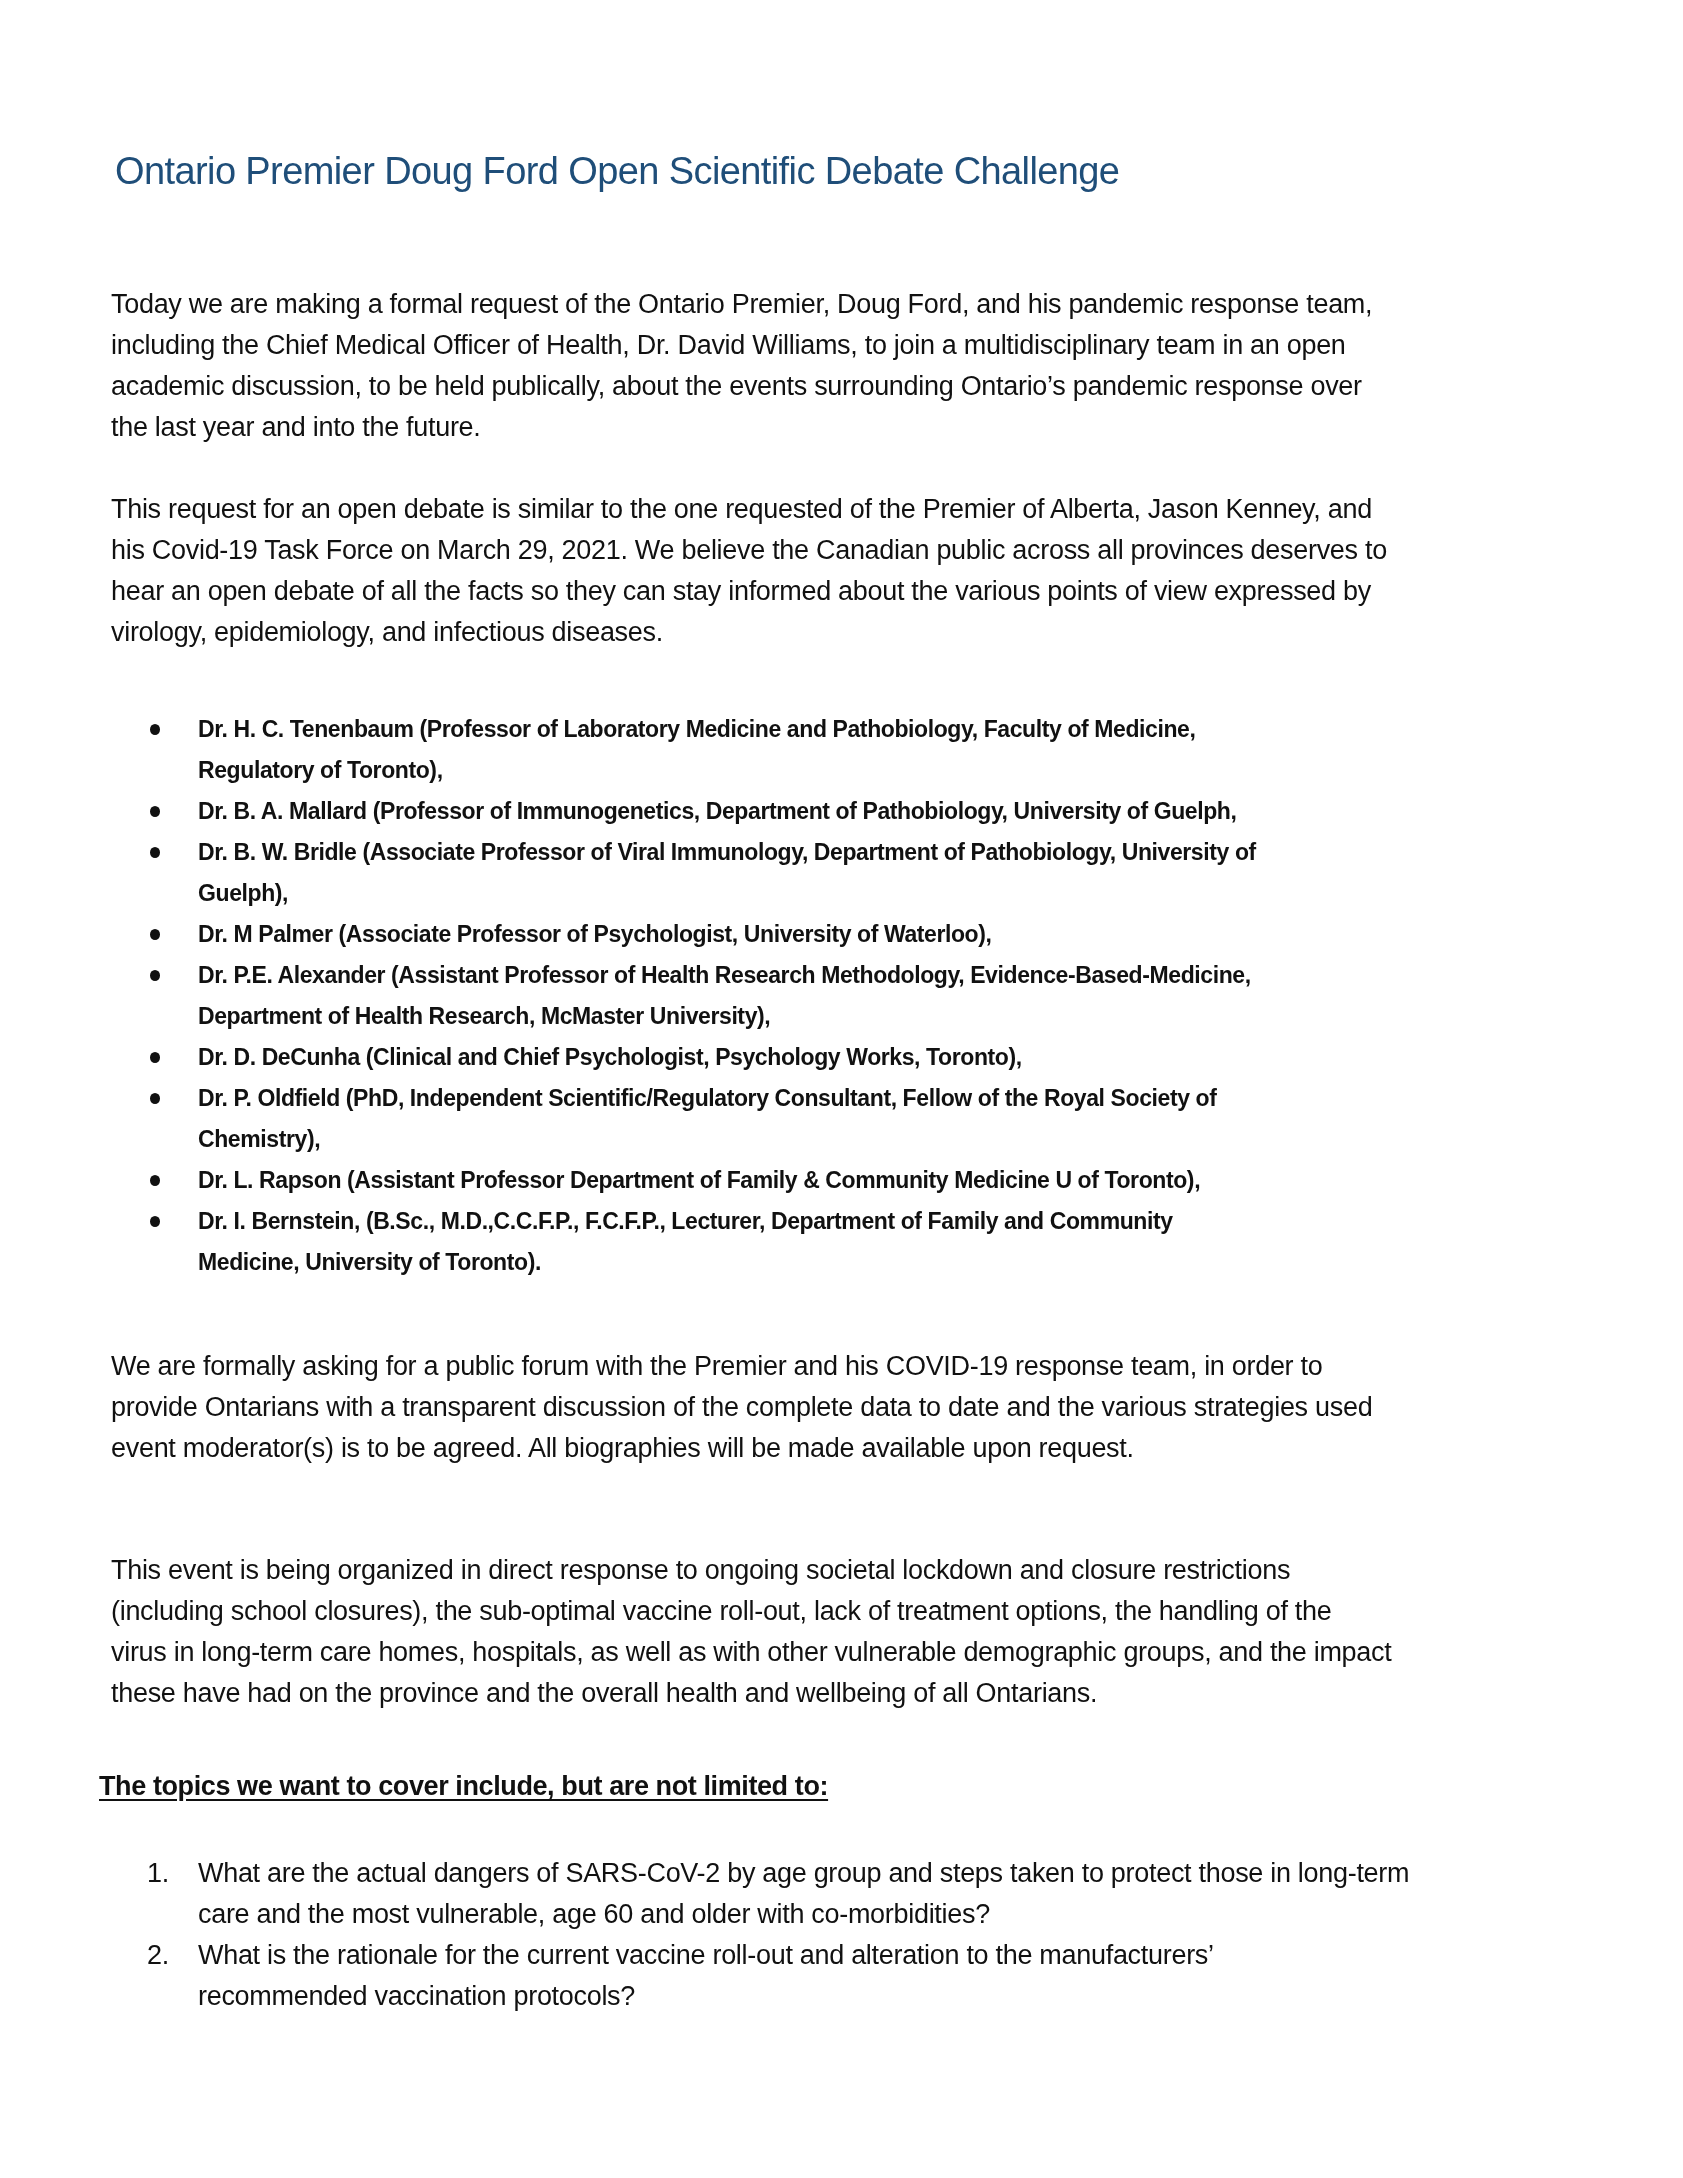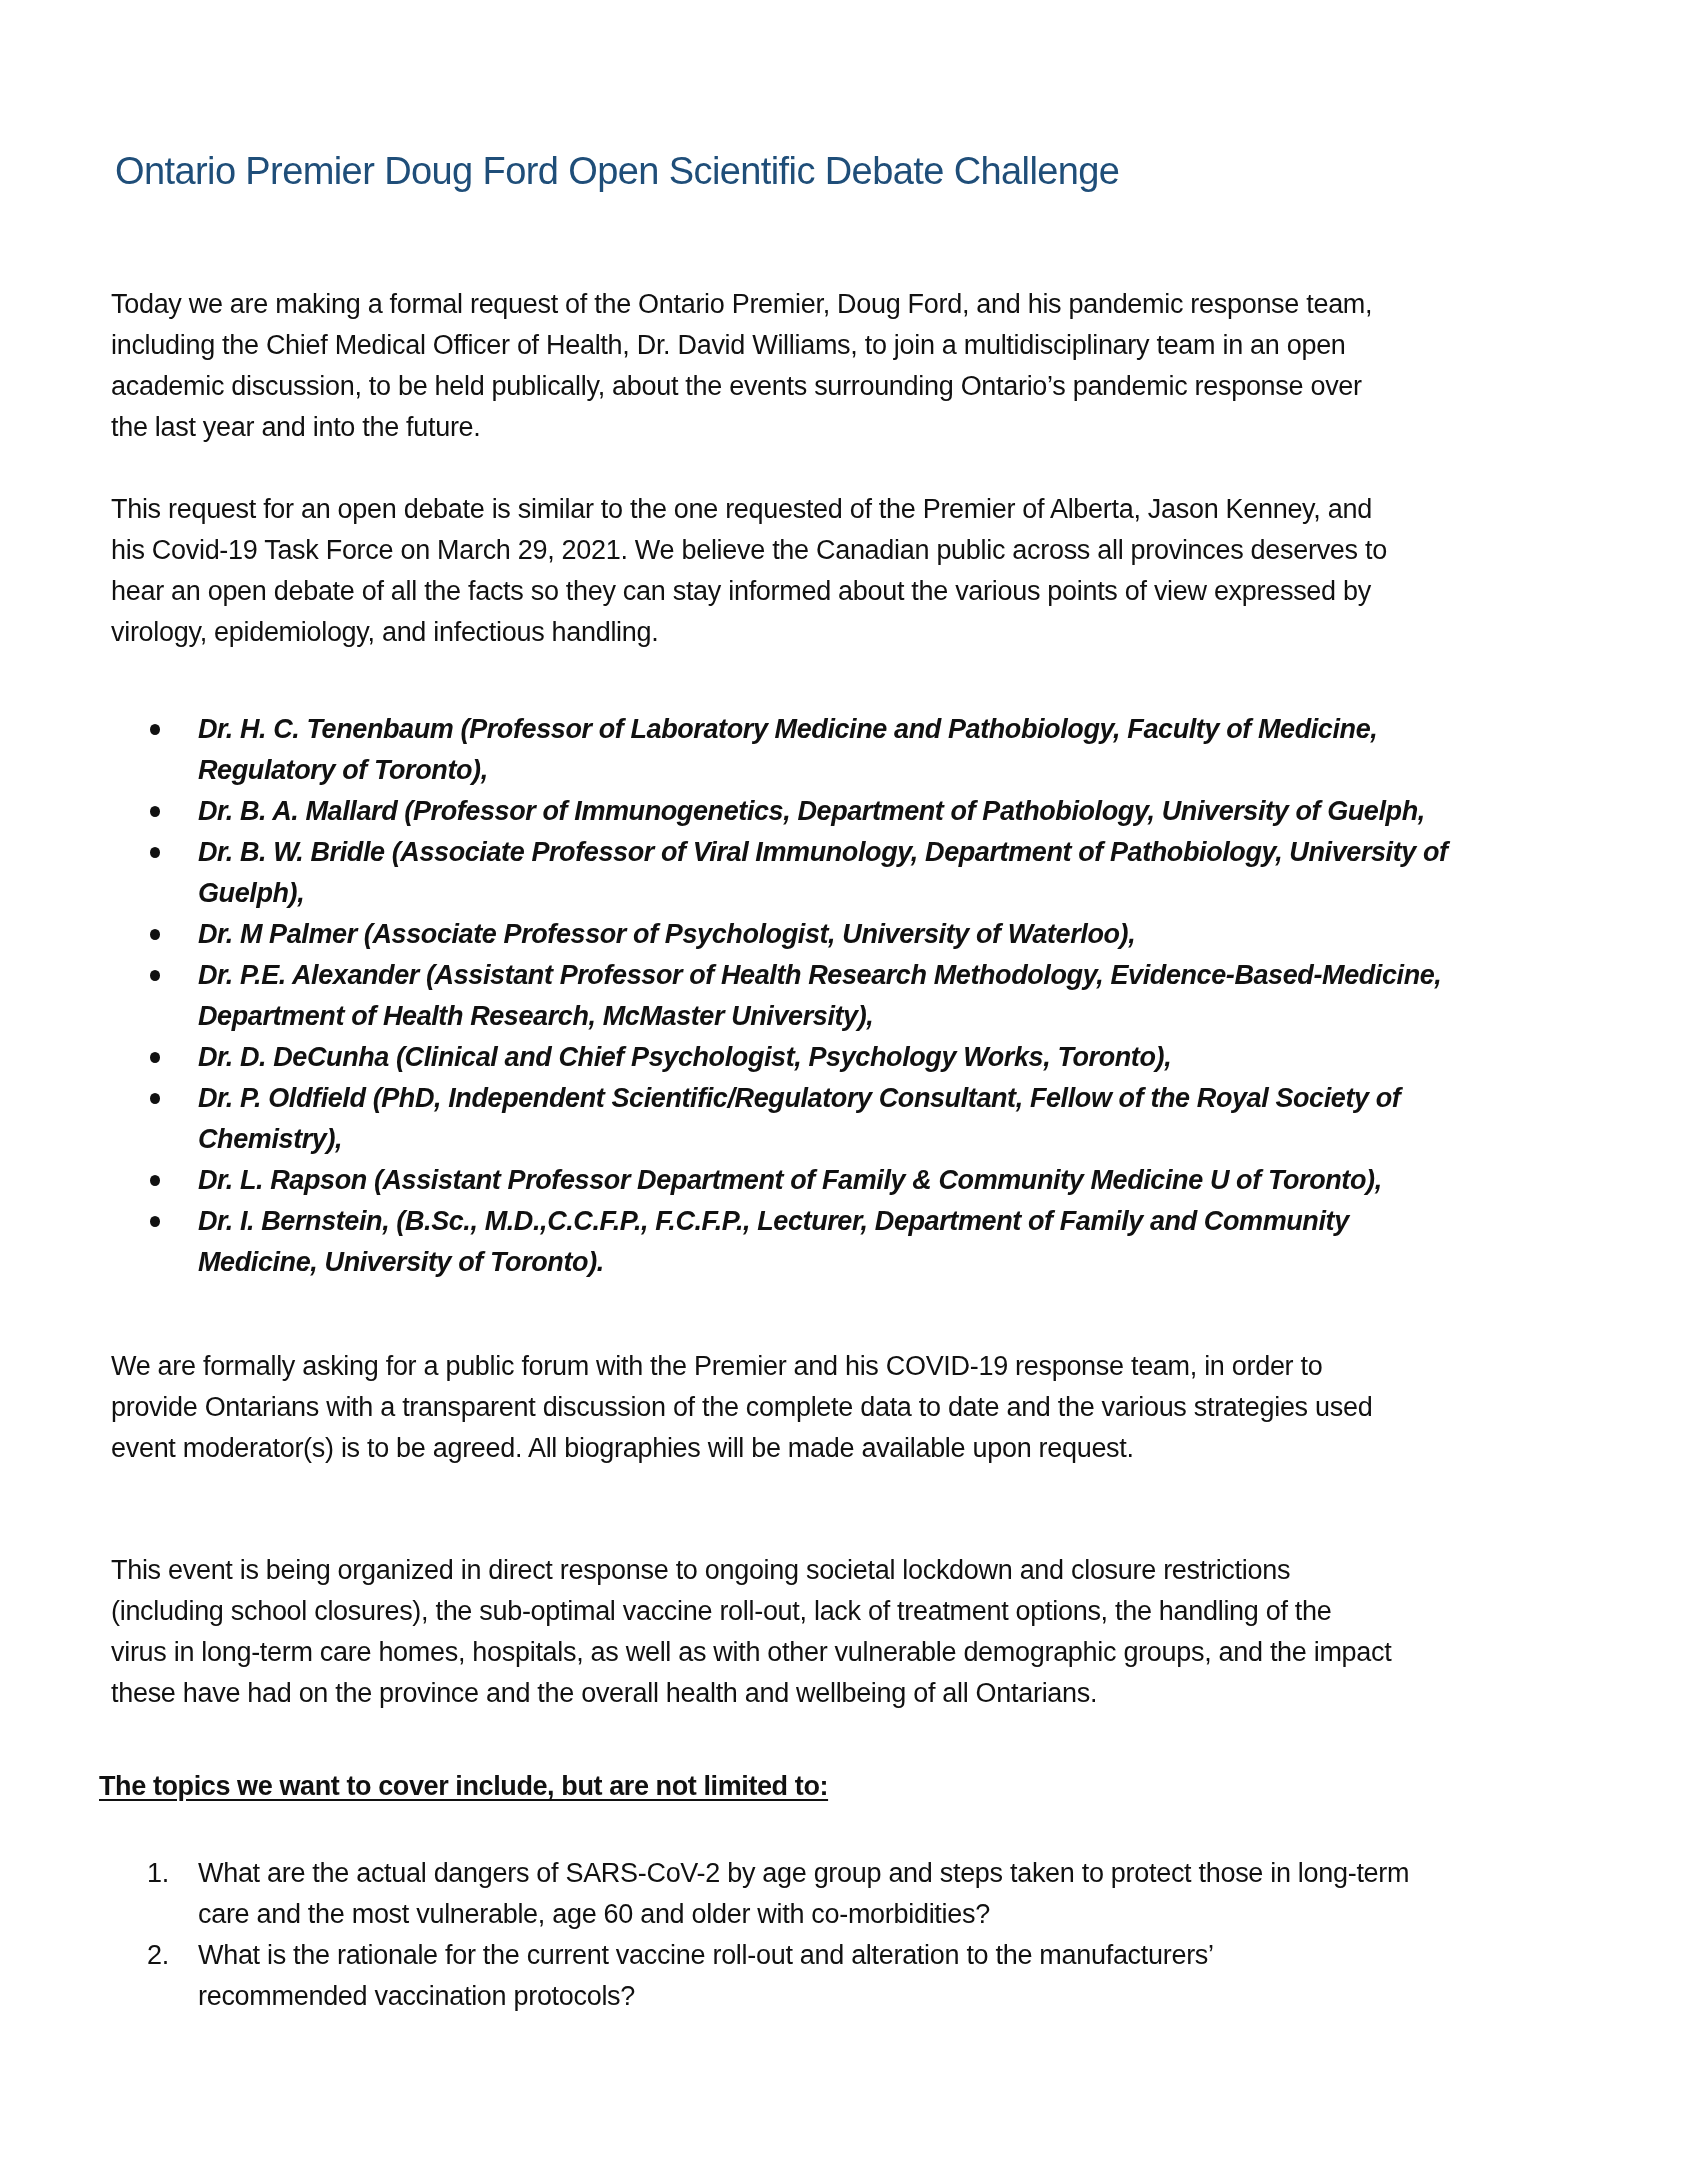--- a/index.html
+++ b/index.html
@@ -43,25 +43,24 @@
     }
     .line { display: block; white-space: nowrap; }
     .bullets {
       position: absolute;
       left: 0;
       top: 709px;
       width: 1505px;
       margin: 0;
       padding: 0;
       list-style: none;
-      font-size: 27px;
+      font-size: 23px;
       line-height: 41px;
       font-weight: bold;
       letter-spacing: -0.4px;
-      font-style: italic;
     }
     .bullets li {
       position: relative;
       padding-left: 99px;
     }
     .bullets li .bullet {
       position: absolute;
       left: 51px;
       top: 15px;
       width: 10px;
@@ -113,21 +112,21 @@
     <span class="line">Today we are making a formal request of the Ontario Premier, Doug Ford, and his pandemic response team,</span>
     <span class="line">including the Chief Medical Officer of Health, Dr. David Williams, to join a multidisciplinary team in an open</span>
     <span class="line">academic discussion, to be held publically, about the events surrounding Ontario’s pandemic response over</span>
     <span class="line">the last year and into the future.</span>
   </p>
 
   <p class="para" style="top:477px">
     <span class="line">This request for an open debate is similar to the one requested of the Premier of Alberta, Jason Kenney, and</span>
     <span class="line">his Covid-19 Task Force on March 29, 2021. We believe the Canadian public across all provinces deserves to</span>
     <span class="line">hear an open debate of all the facts so they can stay informed about the various points of view expressed by</span>
-    <span class="line">virology, epidemiology, and infectious handling.</span>
+    <span class="line">virology, epidemiology, and infectious diseases.</span>
   </p>
 
   <ul class="bullets">
     <li>
       <span class="bullet"></span>
       <span class="line">Dr. H. C. Tenenbaum (Professor of Laboratory Medicine and Pathobiology, Faculty of Medicine,</span>
       <span class="line">Regulatory of Toronto),</span>
     </li>
     <li>
       <span class="bullet"></span>

